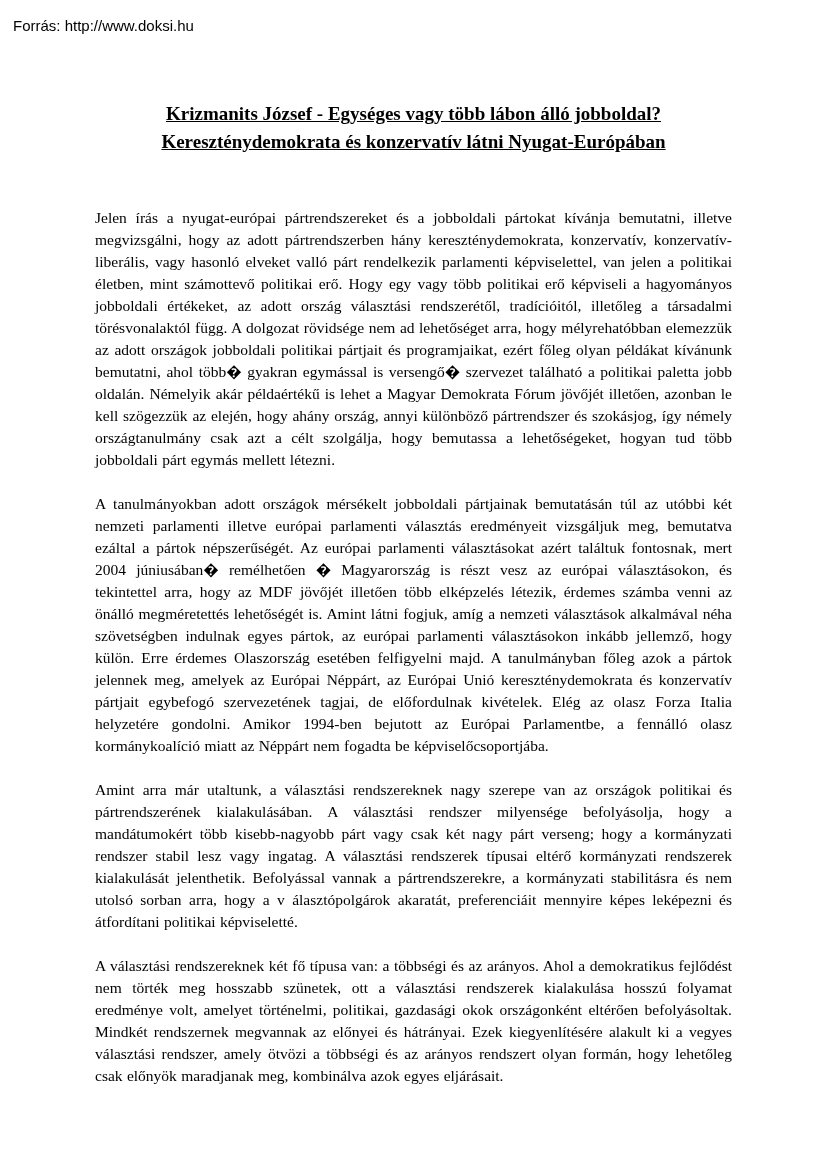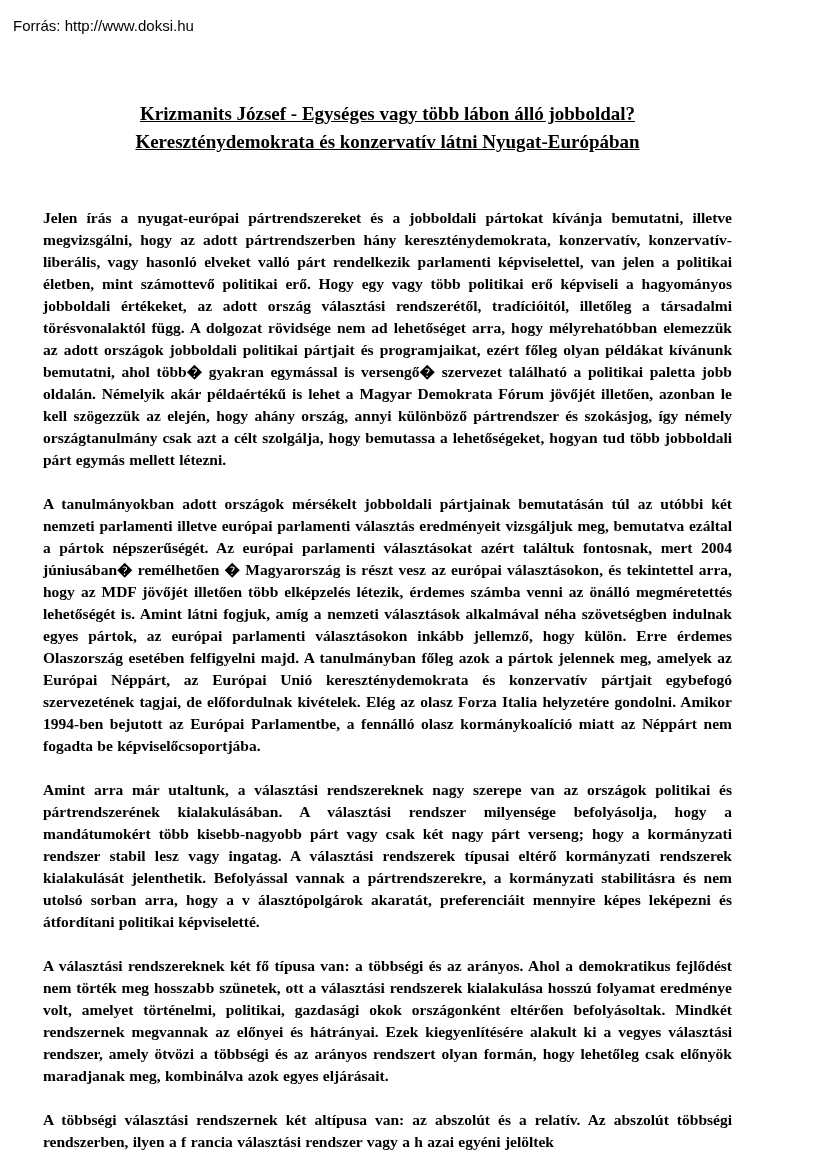--- a/index.html
+++ b/index.html
@@ -17,21 +17,21 @@
   .source-line {
     position: absolute;
     top: 10px;
     left: 13px;
     font-family: Liberation Sans, sans-serif;
     font-size: 15px;
     color: #000000;
     margin-top: 7px;
   }
   .page {
-    padding: 100px 95px 0 43px;
+    padding: 100px 95px 0 95px;
     box-sizing: border-box;
   }
   .doc-title {
     text-align: center;
     font-weight: bold;
     font-size: 19px;
     line-height: 1.45;
     margin: 0 auto 0 auto;
   }
   .doc-title .title-line {
@@ -39,36 +39,34 @@
   }
   .body-text {
     margin-top: 52px;
   }
   .paragraph {
     text-align: justify;
     font-size: 15.5px;
     line-height: 1.42;
     margin: 12px 0 22px 0;
     word-spacing: 0.5px;
-    font-weight: bold;
   }
 </style>
 </head>
 <body>
 
 <div class="source-line">Forrás: http://www.doksi.hu</div>
 
 <div class="page">
 
   <div class="doc-title">
     <div class="title-line">Krizmanits József - Egységes vagy több lábon álló jobboldal?</div>
     <div class="title-line">Kereszténydemokrata és konzervatív látni Nyugat-Európában</div>
   </div>
 
   <div class="body-text">
     <p class="paragraph">Jelen írás a nyugat-európai pártrendszereket és a jobboldali pártokat kívánja bemutatni, illetve megvizsgálni, hogy az adott pártrendszerben hány kereszténydemokrata, konzervatív, konzervatív-liberális, vagy hasonló elveket valló párt rendelkezik parlamenti képviselettel, van jelen a politikai életben, mint számottevő politikai erő. Hogy egy vagy több politikai erő képviseli a hagyományos jobboldali értékeket, az adott ország választási rendszerétől, tradícióitól, illetőleg a társadalmi törésvonalaktól függ. A dolgozat rövidsége nem ad lehetőséget arra, hogy mélyrehatóbban elemezzük az adott országok jobboldali politikai pártjait és programjaikat, ezért főleg olyan példákat kívánunk bemutatni, ahol több� gyakran egymással is versengő� szervezet található a politikai paletta jobb oldalán. Némelyik akár példaértékű is lehet a Magyar Demokrata Fórum jövőjét illetően, azonban le kell szögezzük az elején, hogy ahány ország, annyi különböző pártrendszer és szokásjog, így némely országtanulmány csak azt a célt szolgálja, hogy bemutassa a lehetőségeket, hogyan tud több jobboldali párt egymás mellett létezni.</p>
     <p class="paragraph">A tanulmányokban adott országok mérsékelt jobboldali pártjainak bemutatásán túl az utóbbi két nemzeti parlamenti illetve európai parlamenti választás eredményeit vizsgáljuk meg, bemutatva ezáltal a pártok népszerűségét. Az európai parlamenti választásokat azért találtuk fontosnak, mert 2004 júniusában� remélhetően � Magyarország is részt vesz az európai választásokon, és tekintettel arra, hogy az MDF jövőjét illetően több elképzelés létezik, érdemes számba venni az önálló megméretettés lehetőségét is. Amint látni fogjuk, amíg a nemzeti választások alkalmával néha szövetségben indulnak egyes pártok, az európai parlamenti választásokon inkább jellemző, hogy külön. Erre érdemes Olaszország esetében felfigyelni majd. A tanulmányban főleg azok a pártok jelennek meg, amelyek az Európai Néppárt, az Európai Unió kereszténydemokrata és konzervatív pártjait egybefogó szervezetének tagjai, de előfordulnak kivételek. Elég az olasz Forza Italia helyzetére gondolni. Amikor 1994-ben bejutott az Európai Parlamentbe, a fennálló olasz kormánykoalíció miatt az Néppárt nem fogadta be képviselőcsoportjába.</p>
     <p class="paragraph">Amint arra már utaltunk, a választási rendszereknek nagy szerepe van az országok politikai és pártrendszerének kialakulásában. A választási rendszer milyensége befolyásolja, hogy a mandátumokért több kisebb-nagyobb párt vagy csak két nagy párt verseng; hogy a kormányzati rendszer stabil lesz vagy ingatag. A választási rendszerek típusai eltérő kormányzati rendszerek kialakulását jelenthetik. Befolyással vannak a pártrendszerekre, a kormányzati stabilitásra és nem utolsó sorban arra, hogy a v álasztópolgárok akaratát, preferenciáit mennyire képes leképezni és átfordítani politikai képviseletté.</p>
     <p class="paragraph">A választási rendszereknek két fő típusa van: a többségi és az arányos. Ahol a demokratikus fejlődést nem törték meg hosszabb szünetek, ott a választási rendszerek kialakulása hosszú folyamat eredménye volt, amelyet történelmi, politikai, gazdasági okok országonként eltérően befolyásoltak. Mindkét rendszernek megvannak az előnyei és hátrányai. Ezek kiegyenlítésére alakult ki a vegyes választási rendszer, amely ötvözi a többségi és az arányos rendszert olyan formán, hogy lehetőleg csak előnyök maradjanak meg, kombinálva azok egyes eljárásait.</p>
-    <p class="paragraph">A többségi választási rendszernek két altípusa van: az abszolút és a relatív. Az abszolút többségi rendszerben, ilyen a f rancia választási rendszer vagy a h azai egyéni jelöltek</p>
   </div>
 
 </div>
 
 </body></html>

